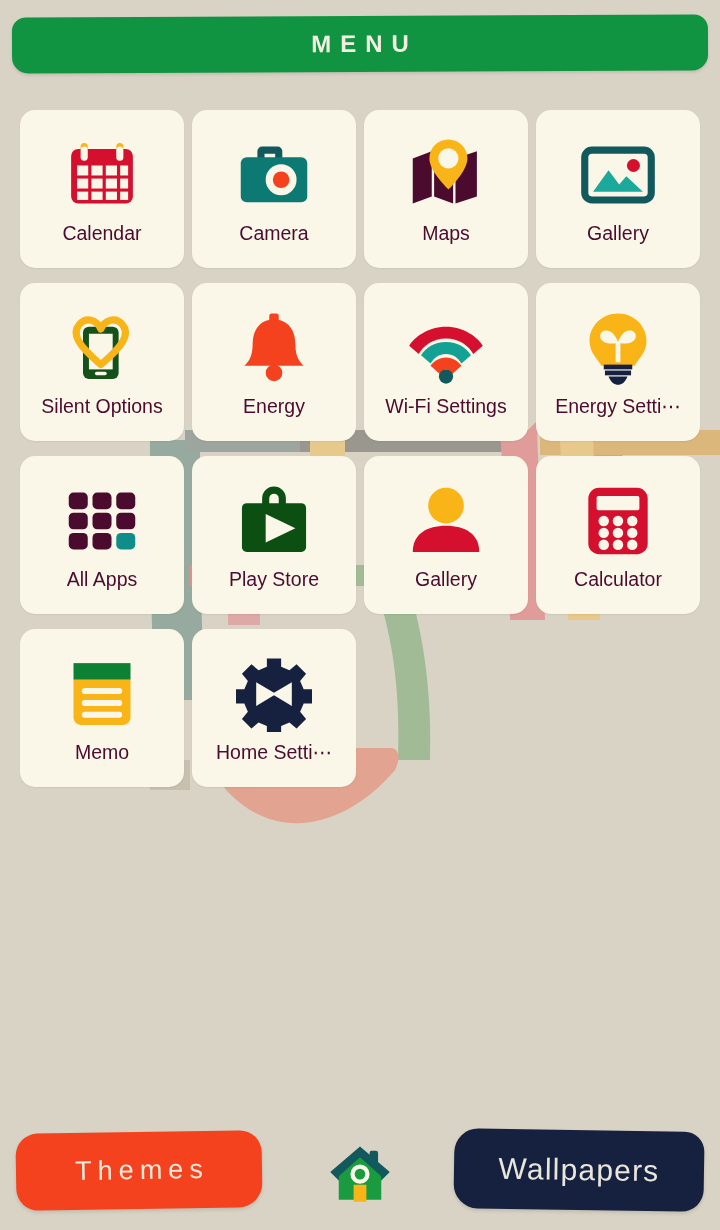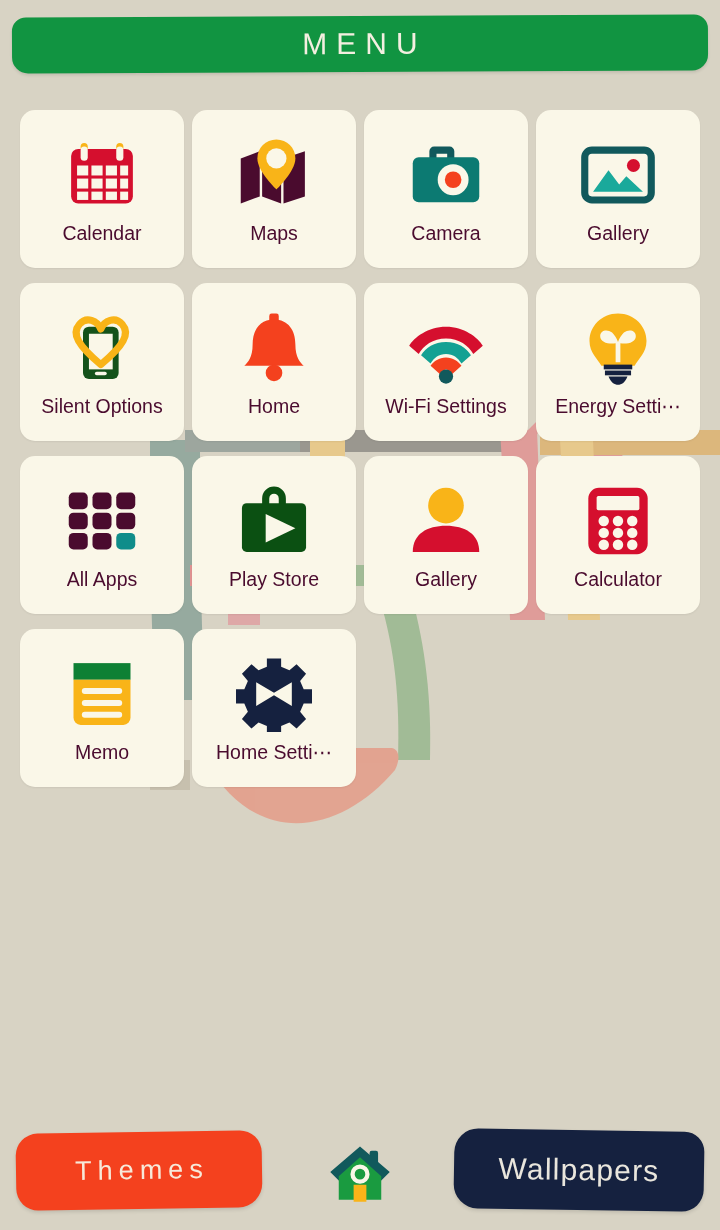--- a/index.html
+++ b/index.html
@@ -20,21 +20,21 @@
   .header-wrap { position:absolute; top:16px; left:12px; right:12px; height:56px; z-index:5; }
   .header-bar {
     width:100%; height:100%;
     background:#119441;
     border-radius:14px 14px 16px 16px;
     display:flex; align-items:center; justify-content:center;
     transform:rotate(-0.25deg);
     box-shadow:0 2px 3px rgba(0,0,0,0.10);
   }
   .header-title {
-    color:#f3efe0; font-size:30px; font-weight:400;
+    color:#f3efe0; font-size:24px; font-weight:700;
     letter-spacing:9px; text-indent:9px;
   }
 
   
   .grid {
     position:absolute; top:110px; left:20px;
     width:680px;
     display:grid;
     grid-template-columns:repeat(4,164px);
     grid-template-rows:repeat(4,158px);
@@ -149,43 +149,43 @@
         <rect x="35.2" y="46" width="9.4" height="7"></rect>
             <rect x="47.3" y="46" width="6.7" height="7"></rect>
       </g>
     </svg>
       </div>
       <div class="tile-label">Calendar</div>
     </div>
     <div class="tile">
       <div class="tile-icon">
     <svg viewBox="0 0 64 64">
+      <path d="M22 8 h13 a4 4 0 0 1 4 4 v8 h-6 v-6 h-9 v6 h-6 v-8 a4 4 0 0 1 4 -4 z" fill="#11595c"></path>
+      <rect x="4" y="17" width="56" height="38" rx="5" fill="#0c7a72"></rect>
+      <circle cx="38" cy="36" r="13" fill="#faf7e8"></circle>
+      <circle cx="38" cy="36" r="7" fill="#f4411e"></circle>
+    </svg>
+      </div>
+      <div class="tile-label">Camera</div>
+    </div>
+    <div class="tile">
+      <div class="tile-icon">
+    <svg viewBox="0 0 64 64">
       <path d="M4 18 L20 12 L20 50 L4 56 Z" fill="#4a0b2e"></path>
       <path d="M22 12 L38 18 L38 56 L22 50 Z" fill="#4a0b2e"></path>
       <path d="M40 18 L58 12 L58 50 L40 56 Z" fill="#4a0b2e"></path>
       <path d="M34 2 C 25 2 18 9 18 18 C 18 29 34 44 34 44 C 34 44 50 29 50 18 C 50 9 43 2 34 2 Z" fill="#f9b418"></path>
       <circle cx="34" cy="18" r="8.5" fill="#faf7e8"></circle>
     </svg>
       </div>
       <div class="tile-label">Maps</div>
     </div>
     <div class="tile">
       <div class="tile-icon">
     <svg viewBox="0 0 64 64">
-      <path d="M22 8 h13 a4 4 0 0 1 4 4 v8 h-6 v-6 h-9 v6 h-6 v-8 a4 4 0 0 1 4 -4 z" fill="#11595c"></path>
-      <rect x="4" y="17" width="56" height="38" rx="5" fill="#0c7a72"></rect>
-      <circle cx="38" cy="36" r="13" fill="#faf7e8"></circle>
-      <circle cx="38" cy="36" r="7" fill="#f4411e"></circle>
-    </svg>
-      </div>
-      <div class="tile-label">Camera</div>
-    </div>
-    <div class="tile">
-      <div class="tile-icon">
-    <svg viewBox="0 0 64 64">
       <rect x="4" y="11" width="56" height="42" rx="6" fill="none" stroke="#11595c" stroke-width="6"></rect>
       <circle cx="45" cy="24" r="5.5" fill="#d50f2e"></circle>
       <path d="M11 46 L24 28 L33 40 L39 33 L53 46 Z" fill="#1aa99b"></path>
     </svg>
       </div>
       <div class="tile-label">Gallery</div>
     </div>
     <div class="tile">
       <div class="tile-icon">
     <svg viewBox="0 0 64 64">
@@ -198,21 +198,21 @@
       <div class="tile-label">Silent Options</div>
     </div>
     <div class="tile">
       <div class="tile-icon">
     <svg viewBox="0 0 64 64">
       <rect x="28" y="3" width="8" height="9" rx="2" fill="#f4411e"></rect>
       <path d="M32 8 C 20 8, 14 17, 14 29 C 14 40, 10 44, 7 47 L 57 47 C 54 44, 50 40, 50 29 C 50 17, 44 8, 32 8 Z" fill="#f4411e"></path>
       <circle cx="32" cy="53" r="7" fill="#f4411e"></circle>
     </svg>
       </div>
-      <div class="tile-label">Home</div>
+      <div class="tile-label">Energy</div>
     </div>
     <div class="tile">
       <div class="tile-icon">
     <svg viewBox="0 0 64 64">
       <path d="M32 14 C 17 14, 5 23, 1 30 L 9 37 C 13 30, 21 24, 32 24 C 43 24, 51 30, 55 37 L 63 30 C 59 23, 47 14, 32 14 Z" fill="#d50f2e"></path>
       <path d="M32 27 C 22 27, 15 32, 11 38 L 19 45 C 22 40, 26 37, 32 37 C 38 37, 42 40, 45 45 L 53 38 C 49 32, 42 27, 32 27 Z" fill="#13a193"></path>
       <path d="M32 40 C 26 40, 22 43, 19 47 L 27 54 C 28 52, 30 50, 32 50 C 34 50, 36 52, 37 54 L 45 47 C 42 43, 38 40, 32 40 Z" fill="#f4411e"></path>
       <circle cx="32" cy="56" r="6" fill="#11595c"></circle>
     </svg>
       </div>

